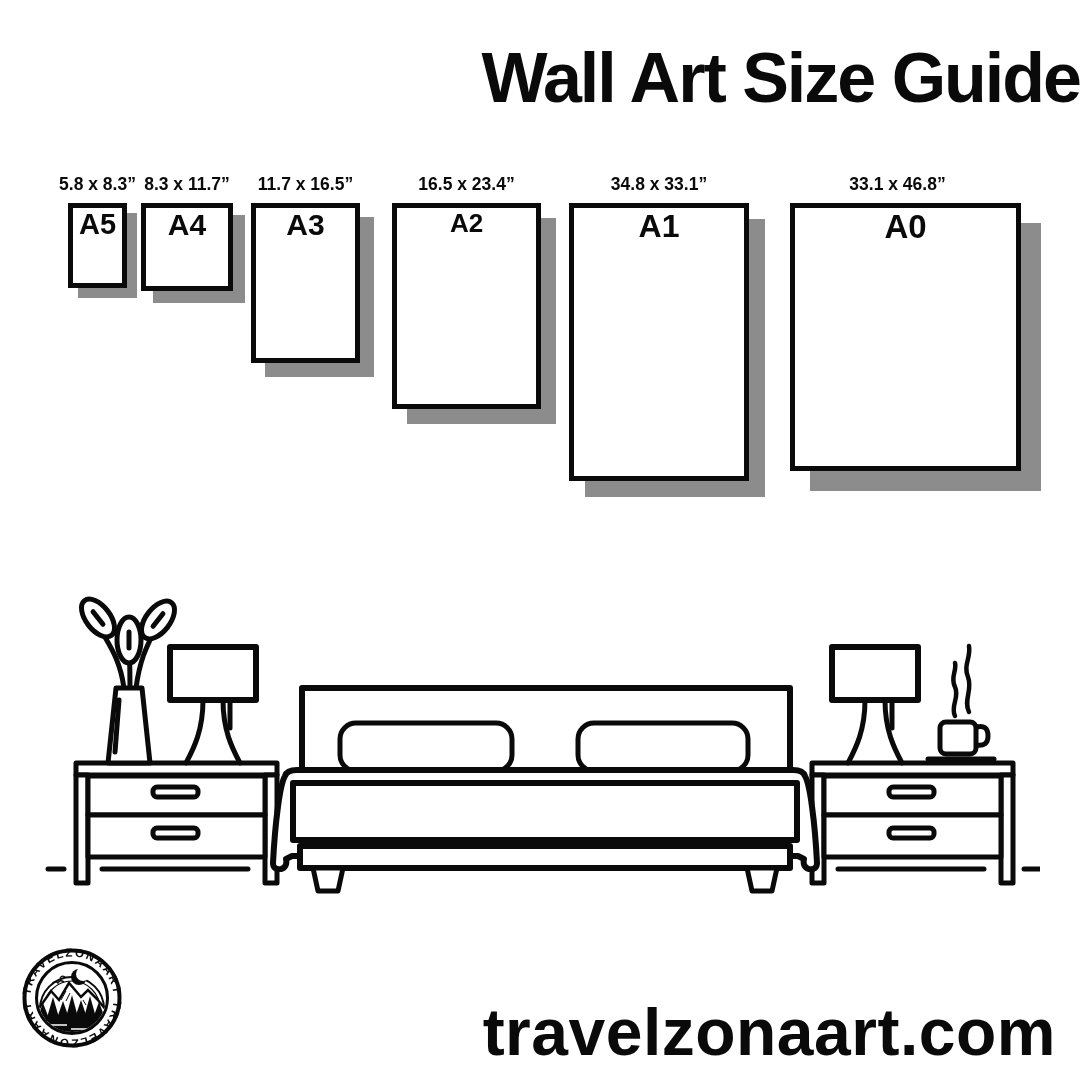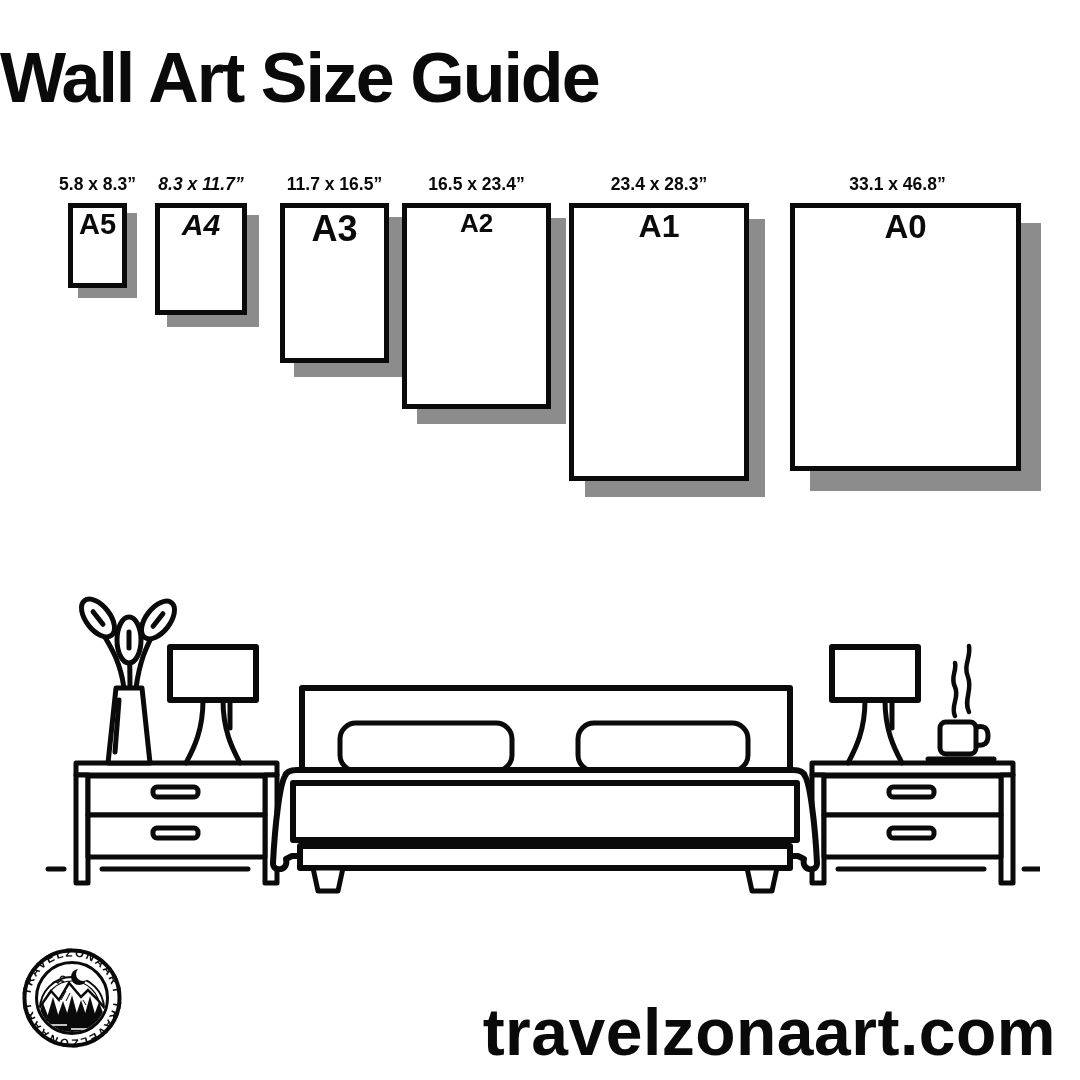--- a/index.html
+++ b/index.html
@@ -3,39 +3,39 @@
 <meta charset="utf-8">
 <style>
   :root { --ink:#0a0a0a; --shadow:#8c8c8c; --bg:#ffffff; }
   * { margin:0; padding:0; box-sizing:border-box; }
   html,body { background:#fff; }
   .canvas {
     position:relative; width:1080px; height:1080px; background:var(--bg);
     overflow:hidden; font-family:"Liberation Sans", sans-serif; color:var(--ink);
   }
   .title {
-    position:absolute; top:40px; left:0; right:0; text-align:left;
+    position:absolute; top:40px; left:0; right:0; text-align:right;
     font-size:70px; font-weight:bold; letter-spacing:-2px; line-height:76px;
   }
   .size-group { position:absolute; top:203px; }
   .dims {
     position:absolute; bottom:calc(100% + 8px); left:50%; transform:translateX(-50%);
     white-space:nowrap; font-size:17.5px; font-weight:bold;
   }
   .frame {
     width:100%; height:100%; border:5px solid var(--ink); background:#fff;
     display:flex; align-items:flex-start; justify-content:center; font-weight:bold;
   }
   .sg-a5 { left:68px;  width:59px;  height:85px;  }
   .sg-a5 .frame { box-shadow:10px 10px 0 var(--shadow); font-size:29px; }
-  .sg-a4 { left:155px; width:92px;  height:112px;font-style:italic; }
+  .sg-a4 { left:141px; width:92px;  height:88px; }
   .sg-a4 .frame { box-shadow:12px 12px 0 var(--shadow); font-size:30px; }
-  .sg-a3 { left:280px; width:109px; height:160px; }
-  .sg-a3 .frame { box-shadow:14px 14px 0 var(--shadow); font-size:36px; }
-  .sg-a2 { left:392px; width:149px; height:206px;margin-left:10px; }
+  .sg-a3 { left:251px; width:109px; height:160px; }
+  .sg-a3 .frame { box-shadow:14px 14px 0 var(--shadow); font-size:30px; }
+  .sg-a2 { left:392px; width:149px; height:206px; }
   .sg-a2 .frame { box-shadow:15px 15px 0 var(--shadow); font-size:26px; }
   .sg-a1 { left:569px; width:180px; height:278px; }
   .sg-a1 .frame { box-shadow:16px 16px 0 var(--shadow); font-size:32px; }
   .sg-a0 { left:782px; width:231px; height:268px; }
   .sg-a0 .frame { box-shadow:20px 20px 0 var(--shadow); font-size:33px;margin-left:8px; }
   .scene-svg { position:absolute; left:40px; top:588px; }
   .logo-svg  { position:absolute; left:7px;  top:933px; }
   .arc-text  {
     font-family:"Liberation Sans", sans-serif; font-size:11.5px; font-weight:bold;
     letter-spacing:1.8px; fill:var(--ink);
@@ -70,21 +70,21 @@
       <span>A3</span>
     </div>
   </div>
   <div class="size-group sg-a2">
     <div class="dims">16.5 x 23.4”</div>
     <div class="frame">
       <span>A2</span>
     </div>
   </div>
   <div class="size-group sg-a1">
-    <div class="dims">23.4 x 28.3”</div>
+    <div class="dims">34.8 x 33.1”</div>
     <div class="frame">
       <span>A1</span>
     </div>
   </div>
   <div class="size-group sg-a0">
     <div class="dims">33.1 x 46.8”</div>
     <div class="frame">
       <span>A0</span>
     </div>
   </div>

